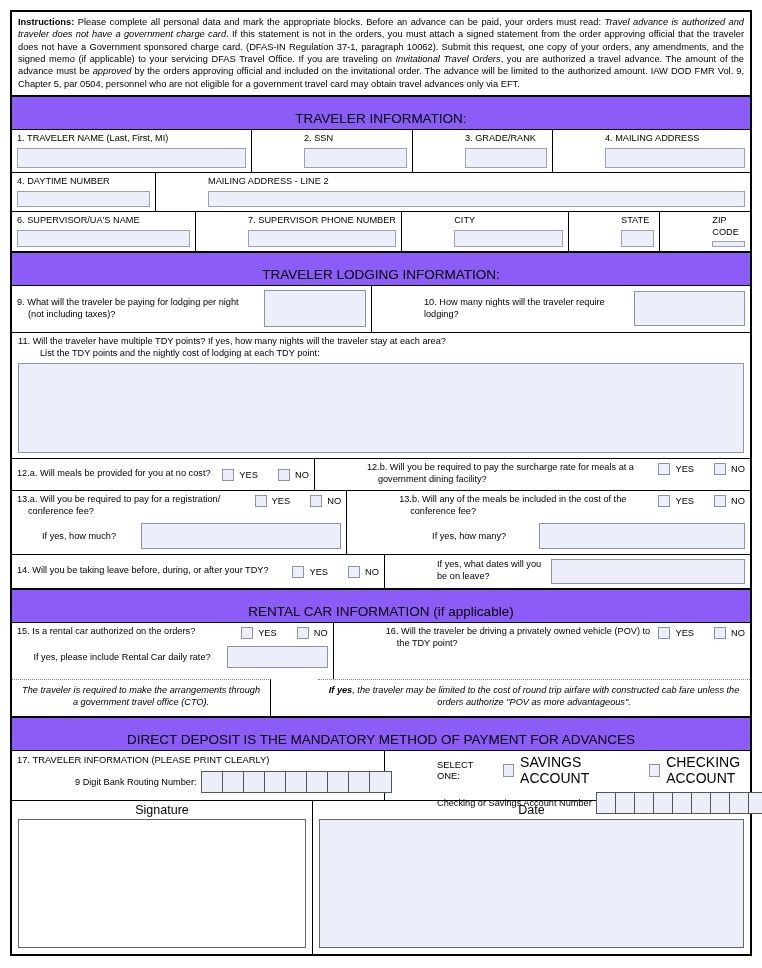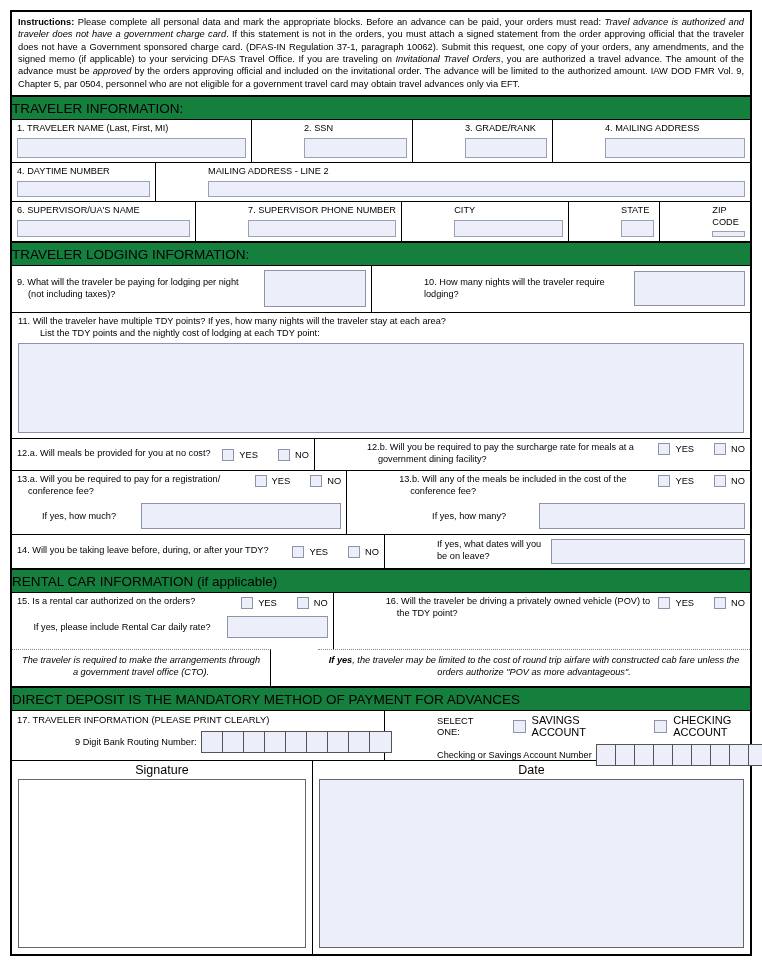--- a/index.html
+++ b/index.html
@@ -42,26 +42,26 @@
     font-size: 9.3px;
     line-height: 1.33;
     text-align: justify;
     color: #000;
   }
   .instructions b { font-weight: bold; }
   .instructions i { font-style: italic; }
 
   
   .section-bar {
-    background: #15803d;
+    background: #8b5cf6;
     border-bottom: 1.5px solid #000;
     border-top: 1.5px solid #000;
-    text-align: left;
+    text-align: center;
     font-size: 13.5px;
-    padding: 4px 0 3px 0;
+    padding: 14px 0 3px 0;
     color: #000;
   }
 
   
   .row { display: flex; border-bottom: 1.5px solid #000; gap: 47px; }
   .row.nb { border-bottom: none; }
   .cell {
     position: relative;
     padding: 3px 5px 4px 5px;
     border-right: 1.5px solid #000;
@@ -164,21 +164,21 @@
 
   
   .dd-row { height: 50px; }
   .dd-left { width: 373px; }
   .dd-right { flex: 1 1 auto; }
   .dd-head { display: flex; align-items: center; }
   .dd-title { font-size: 9.4px; }
   .select-one { font-size: 9.4px; margin-right: 14px; }
   .sel-grp { display: flex; align-items: center; gap: 6px; margin-right: 18px; }
   .sel-grp .chk { width: 13px; height: 13px; background:#eceefa; border: 1px solid #8d93ab; }
-  .sel-grp .txt { font-size: 11px; }
+  .sel-grp .txt { font-size: 14px; }
 
   .boxes-row { display: flex; align-items: center; margin-top: 6px; }
   .boxes-lbl { font-size: 9.2px; white-space: nowrap; }
   .boxes { display: flex; border: 1px solid #555; margin-left: 4px; }
   .boxes .bx {
     width: 21px; height: 20px;
     background: #eceefa;
     border-right: 1px solid #555;
   }
   .boxes .bx:last-child { border-right: none; }

